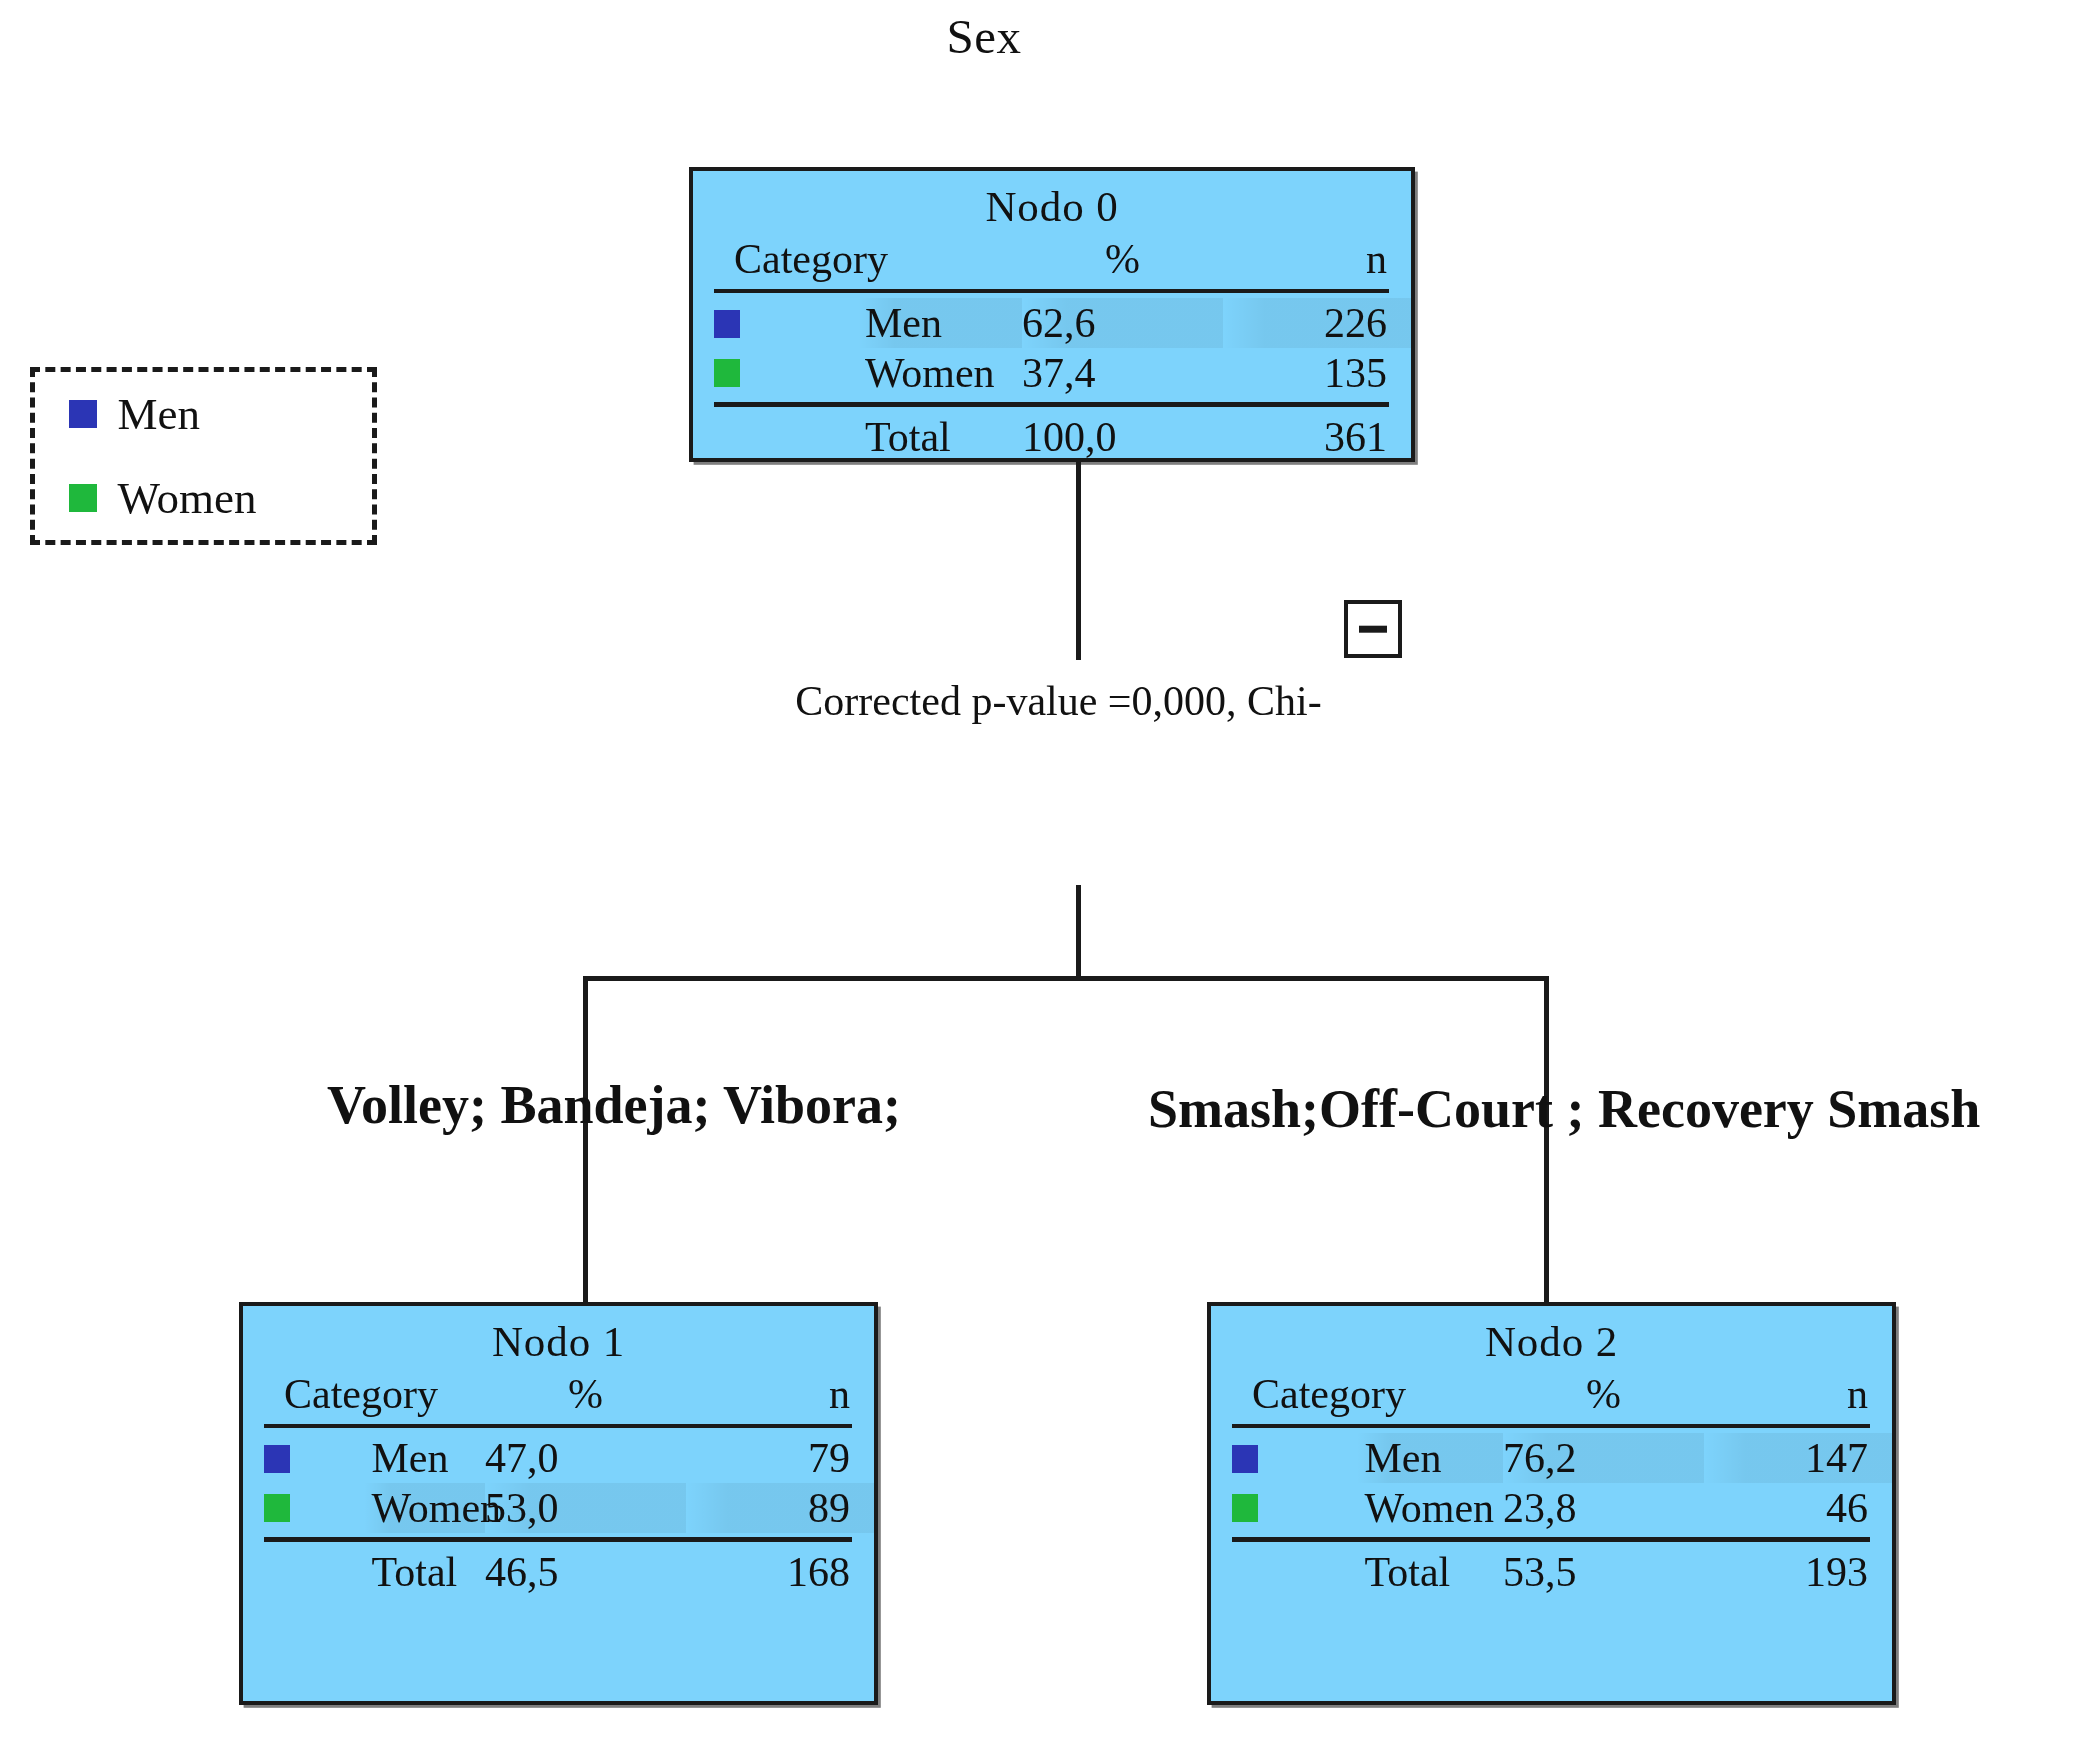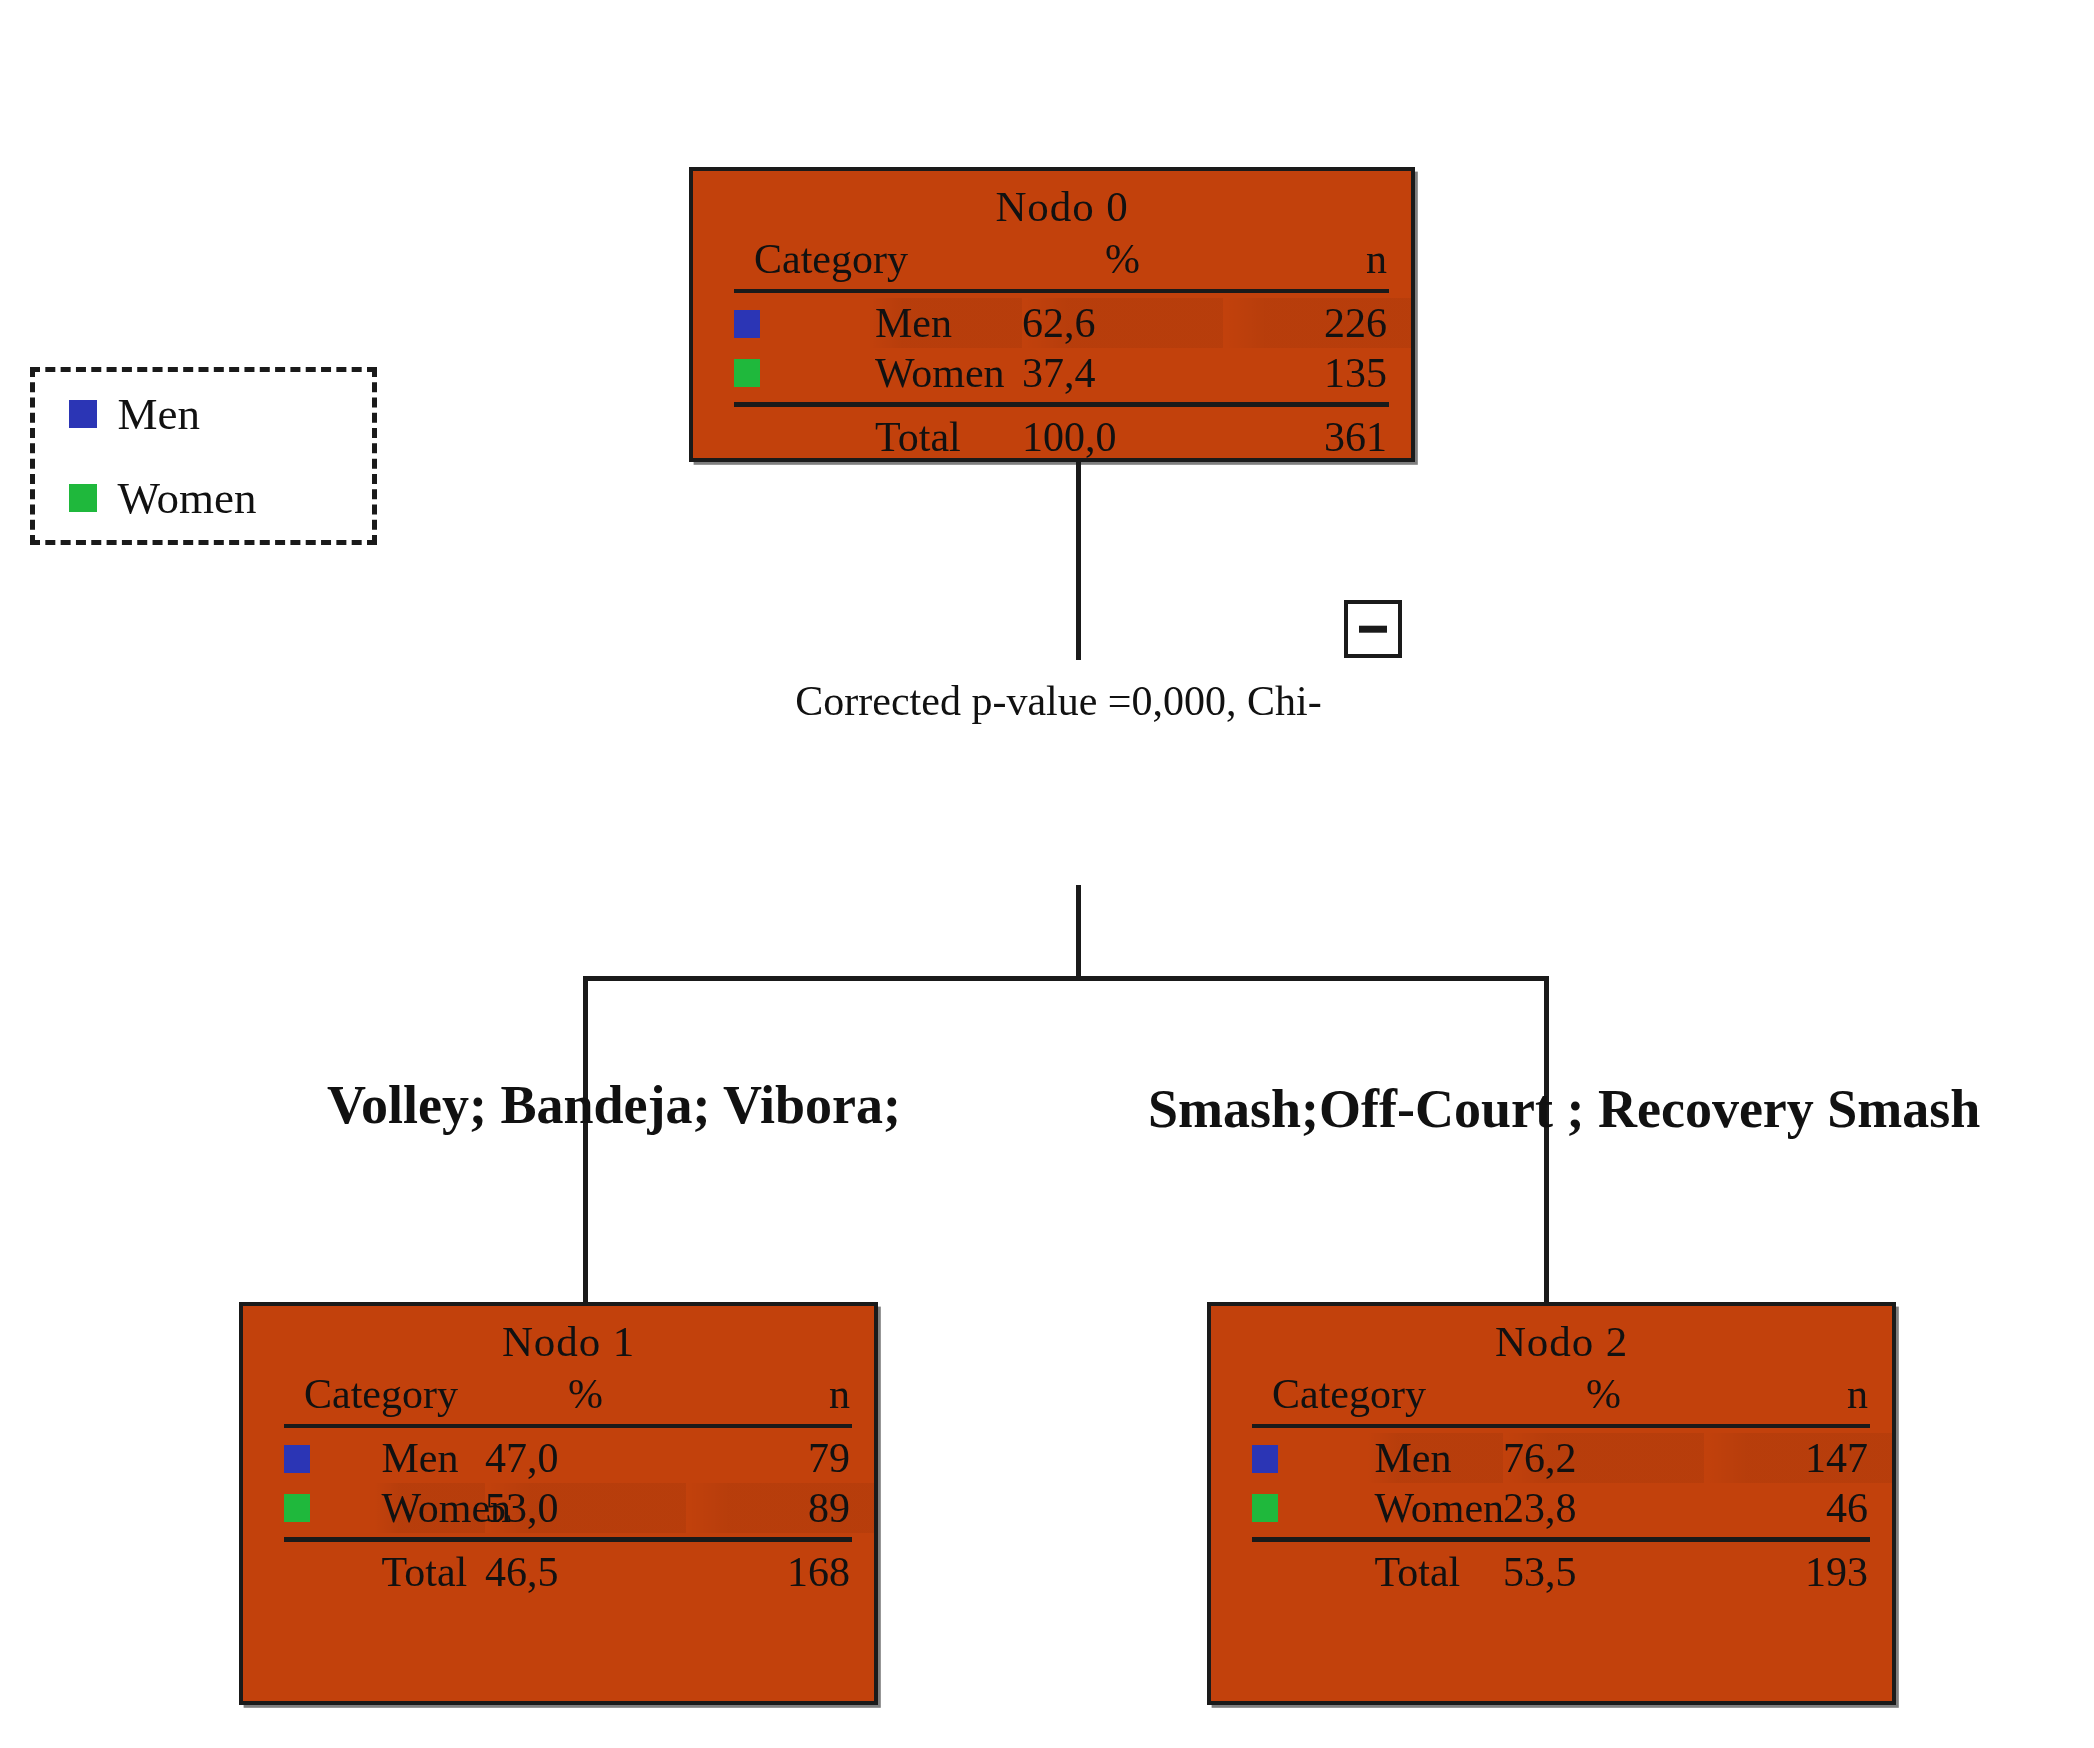--- a/index.html
+++ b/index.html
@@ -59,25 +59,24 @@
   .legend-row .legend-label {
     margin-left: 20.6px;
     font-size: 45px;
     line-height: 1;
     white-space: nowrap;
   }
 
   
   .node {
     position: absolute;
-    background: #c2410c;
+    background: #7dd3fc;
     border: 4.7px solid #1a1a1a;
     box-sizing: border-box;
     box-shadow: 3.7px 3.7px 0 -0.9px rgba(20,20,20,0.55);
-    padding-left: 20px;
   }
   .node-title {
     text-align: center;
     font-size: 43px;
     letter-spacing: 0.9px;
     margin-top: 11.2px;
     white-space: nowrap;
   }
   .node-table {
     width: 100%;
@@ -189,20 +188,21 @@
     width: 946px;
     text-align: left;
     white-space: nowrap;
   }
 </style>
 </head>
 <body>
 
 <div id="canvas">
 
+  <div id="chart-title">Sex</div>
 
   <div id="legend">
     <div class="legend-row">
       <span class="swatch" style="background:#2B35B5;"></span>
       <span class="legend-label">Men</span>
     </div>
     <div class="legend-row">
       <span class="swatch" style="background:#1FB83C;"></span>
       <span class="legend-label">Women</span>
     </div>

